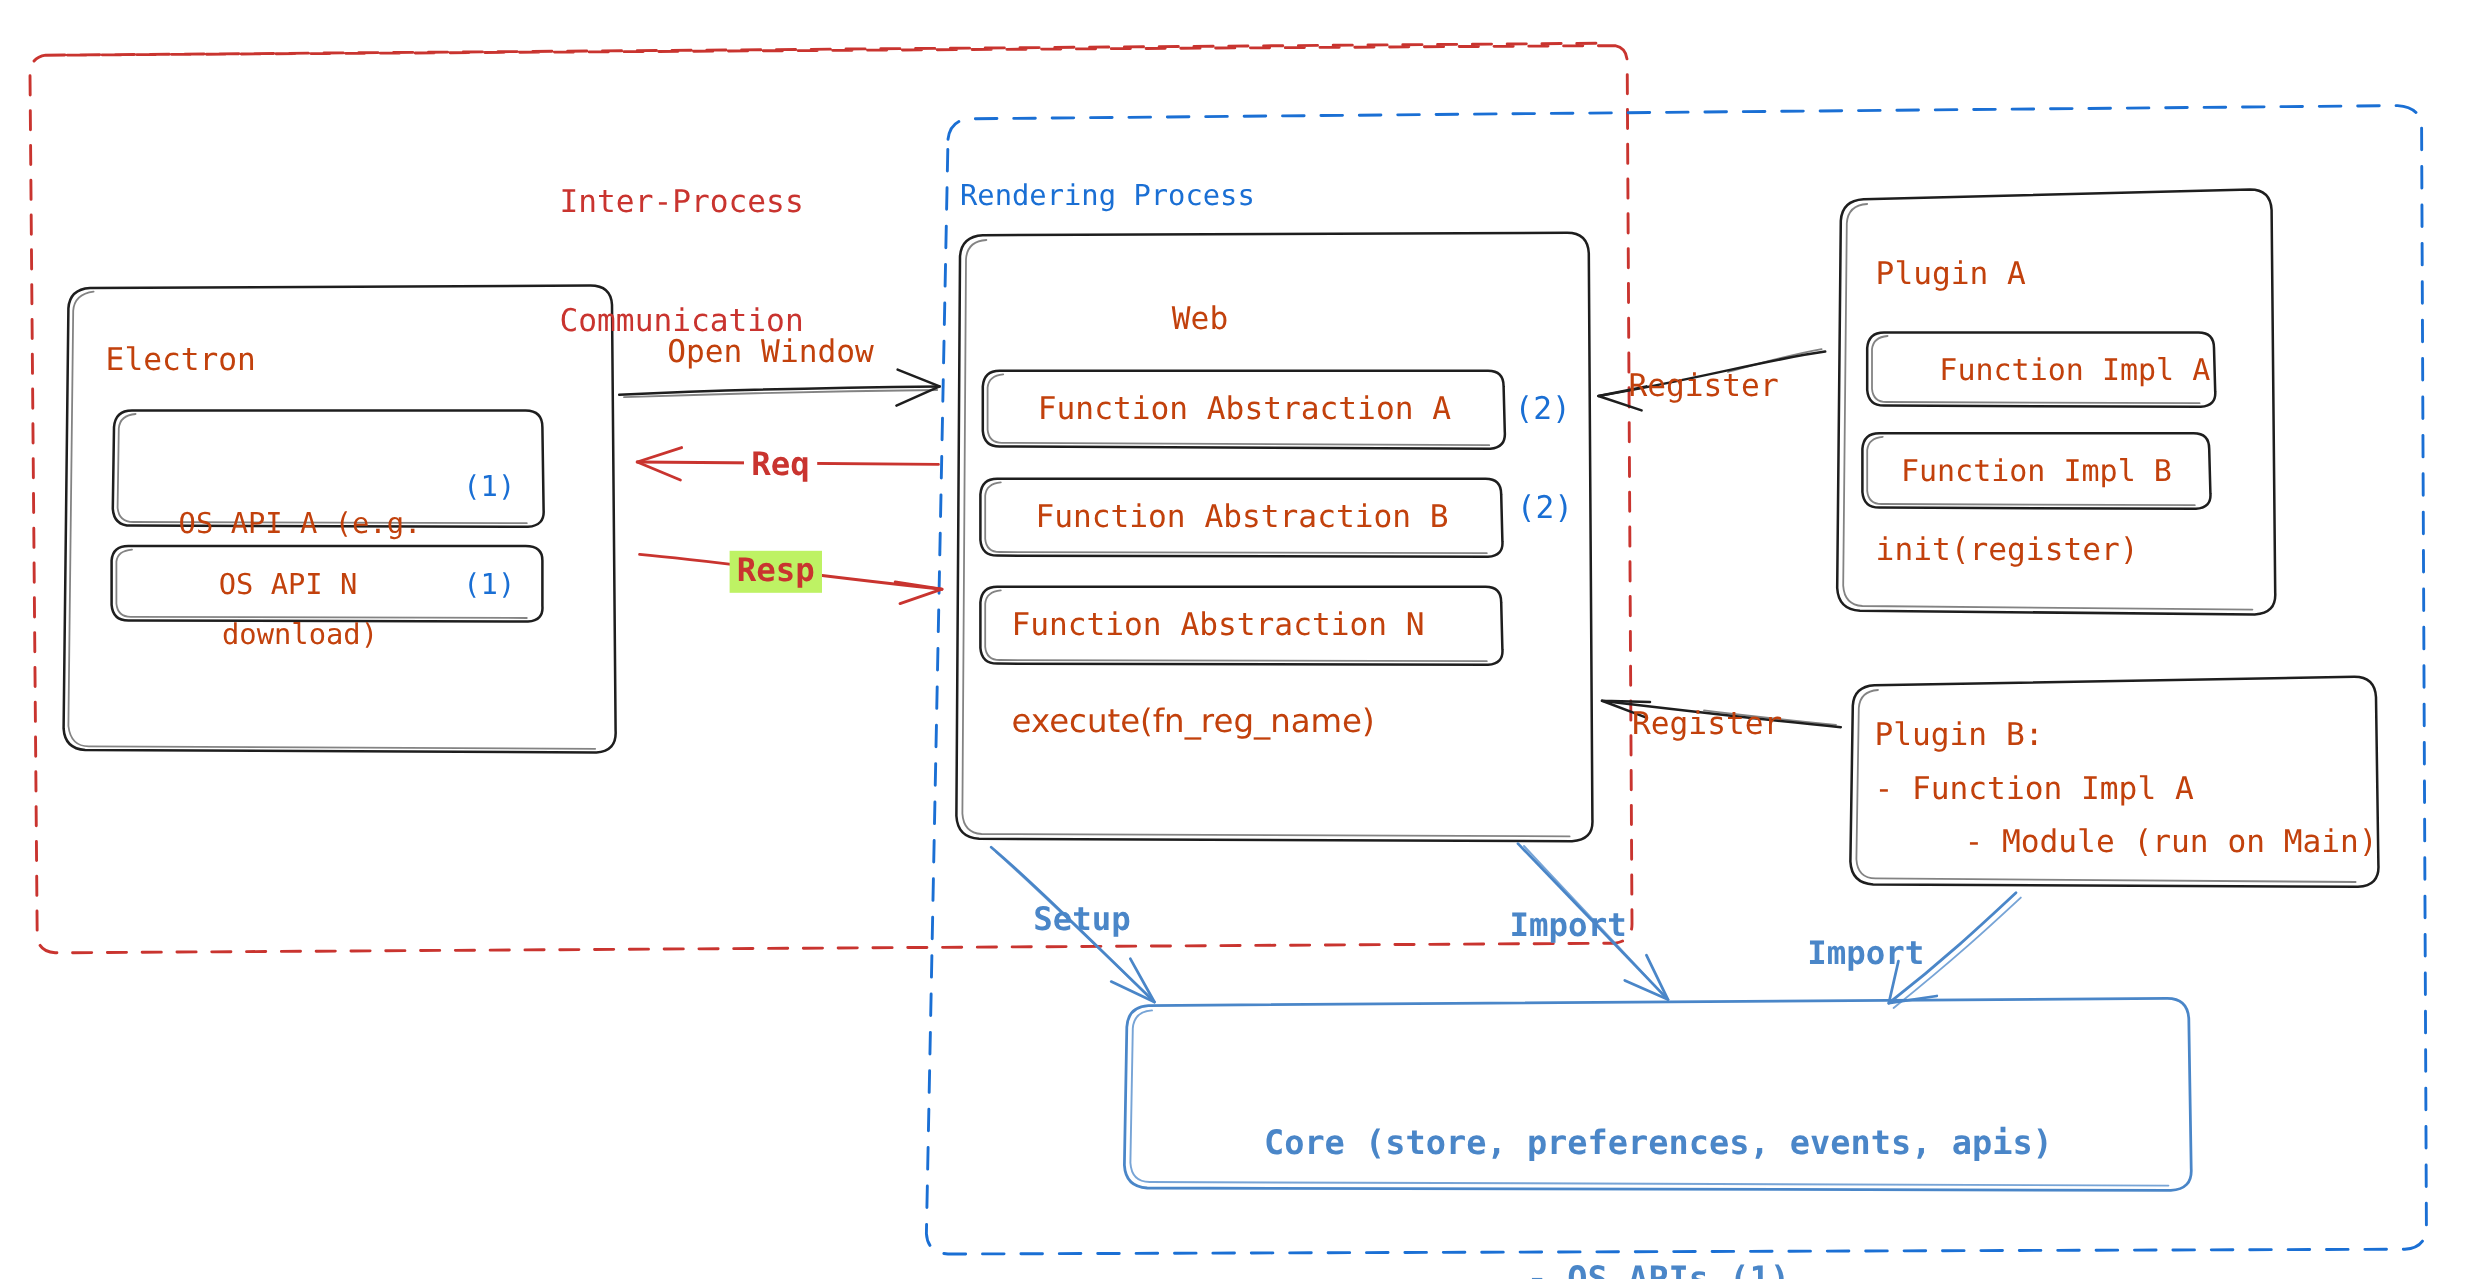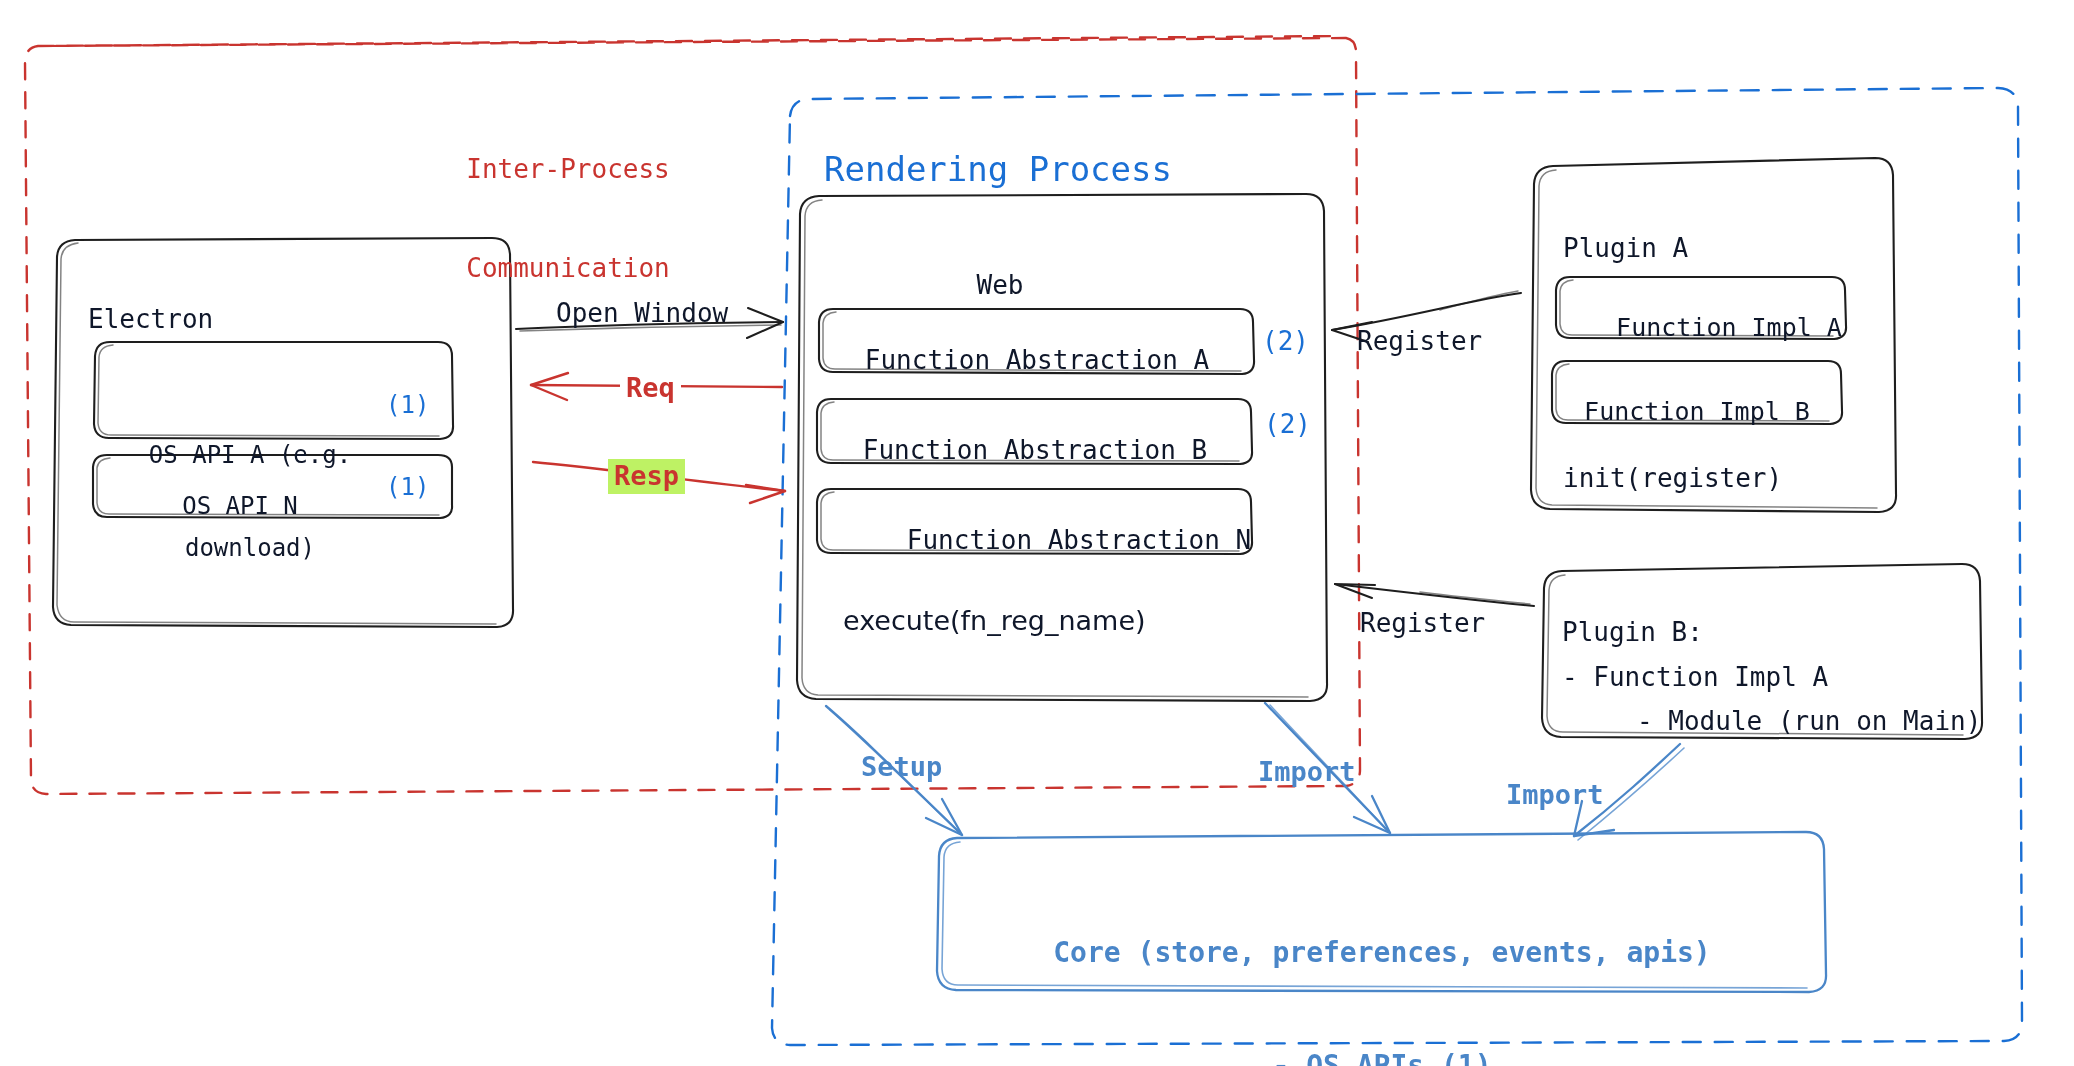--- a/index.html
+++ b/index.html
@@ -3,21 +3,21 @@
 <meta charset="utf-8">
 <style>
   html,body{margin:0;padding:0;background:#ffffff;}
   body{width:2074px;height:1066px;position:relative;overflow:hidden;
        font-family:"DejaVu Sans Mono","Liberation Mono",monospace;}
   #canvas{position:absolute;inset:0;width:2074px;height:1066px;}
   svg.layer{position:absolute;left:0;top:0;width:2074px;height:1066px;pointer-events:none;}
   .lbl{position:absolute;white-space:pre;line-height:1.28;}
   .mono{font-family:"DejaVu Sans Mono","Liberation Mono",monospace;}
   .sans{font-family:"DejaVu Sans","Liberation Sans",sans-serif;}
-  .c-black{color:#0f172a;margin-top:19px;}
+  .c-black{color:#c2410c;}
   .c-red{color:#c9342f;}
   .c-blue{color:#1a6fd4;}
   .c-lblue{color:#4a86c8;}
   .t-center{text-align:center;}
   .bold{font-weight:700;}
 </style>
 </head>
 <body>
 
 <div id="canvas">
@@ -161,42 +161,42 @@
       <path class="stroke-lb2" d="M 1684,748 C 1656,774 1630,798 1578,840"></path>
     </g>
 
   </svg>
 
   <div class="lbl mono c-red t-center" style="left:418px;top:86px;width:300px;font-size:26px;">
     <div>Inter-Process</div>
     <div>Communication</div>
   </div>
 
-  <div class="lbl mono c-blue" style="left:800px;top:148px;font-size:34px;margin-left:24px;">Rendering Process</div>
+  <div class="lbl mono c-blue" style="left:800px;top:148px;font-size:24px;">Rendering Process</div>
 
   <div class="lbl mono c-black" style="left:88px;top:284px;font-size:26px;">Electron</div>
 
   <div class="lbl mono c-black t-center" style="left:100px;top:360px;width:300px;font-size:24px;">
     <div>OS API A (e.g.</div>
     <div>download)</div>
   </div>
   <div class="lbl mono c-blue" style="left:386px;top:390px;font-size:24px;">(1)</div>
 
   <div class="lbl mono c-black t-center" style="left:105px;top:472px;width:270px;font-size:24px;">OS API N</div>
   <div class="lbl mono c-blue" style="left:386px;top:472px;font-size:24px;">(1)</div>
 
   <div class="lbl mono c-black t-center" style="left:900px;top:250px;width:200px;font-size:26px;">Web</div>
 
   <div class="lbl mono c-black t-center" style="left:832px;top:325px;width:410px;font-size:26px;">Function Abstraction A</div>
   <div class="lbl mono c-blue" style="left:1262px;top:325px;font-size:26px;">(2)</div>
 
   <div class="lbl mono c-black t-center" style="left:830px;top:415px;width:410px;font-size:26px;text-align:center;">Function Abstraction B</div>
   <div class="lbl mono c-blue" style="left:1264px;top:408px;font-size:26px;">(2)</div>
 
-  <div class="lbl mono c-black t-center" style="left:874px;top:505px;width:410px;font-size:26px;">Function Abstraction N</div>
+  <div class="lbl mono c-black t-center" style="left:810px;top:505px;width:410px;font-size:26px;">Function Abstraction N</div>
 
   <div class="lbl sans c-black" style="left:843px;top:585px;font-size:27px;">execute(fn_reg_name)</div>
 
   <div class="lbl mono c-black" style="left:1563px;top:213px;font-size:26px;">Plugin A</div>
   <div class="lbl mono c-black t-center" style="left:1560px;top:293px;width:282px;font-size:25px;padding-left:28px;">Function Impl A</div>
   <div class="lbl mono c-black t-center" style="left:1556px;top:377px;width:282px;font-size:25px;">Function Impl B</div>
   <div class="lbl mono c-black" style="left:1563px;top:443px;font-size:26px;">init(register)</div>
 
   <div class="lbl mono c-black" style="left:1562px;top:597px;font-size:26px;">Plugin B:</div>
   <div class="lbl mono c-black" style="left:1562px;top:642px;font-size:26px;">- Function Impl A</div>

